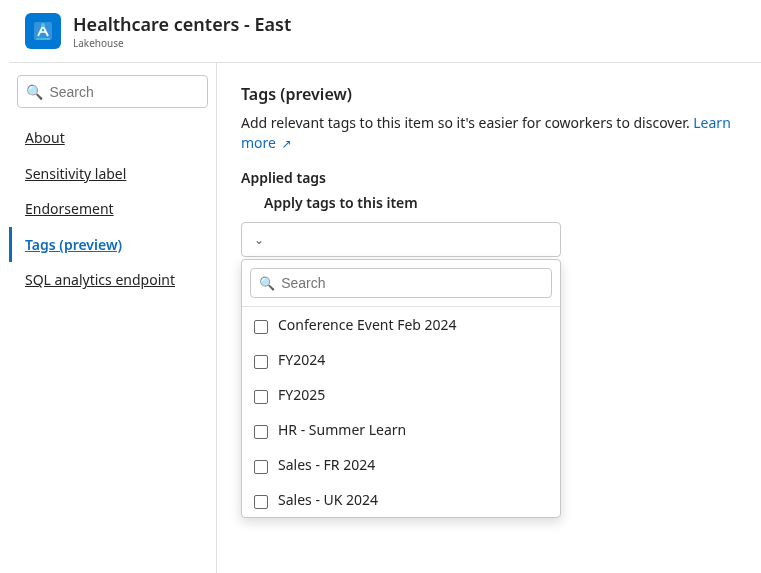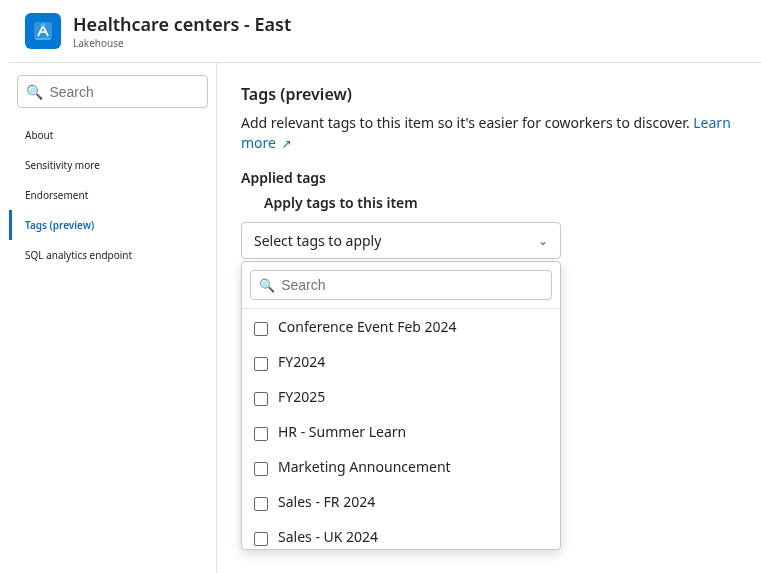--- a/index.html
+++ b/index.html
@@ -87,22 +87,23 @@
     }
     .search-icon-small {
       color: #616161;
       font-size: 14px;
       flex-shrink: 0;
     }
     .nav-item {
       padding: 8px 16px;
       cursor: pointer;
       color: #242424;
-      font-size: 10px;
+      font-size: 14px;
       line-height: 1.4;
+      text-decoration: underline;
     }
     .nav-item.active {
       border-left: 3px solid #0f6cbd;
       padding-left: 13px;
       font-weight: 600;
       color: #0f6cbd;
     }
 
     
     .main {
@@ -255,21 +256,21 @@
   <div class="body">
 
     <div class="sidebar">
       <div class="search-box">
         <span class="search-icon-small">🔍</span>
         <input type="text" placeholder="Search" style="">
       </div>
 
       <div id="nav-items-container">
       <div class="nav-item">About</div>
-          <div class="nav-item">Sensitivity more</div>
+          <div class="nav-item">Sensitivity label</div>
           <div class="nav-item">Endorsement</div>
           <div class="nav-item active">Tags (preview)</div>
           <div class="nav-item">SQL analytics endpoint</div>
         </div>
     </div>
 
     <div class="main">
       <div class="section-title">Tags (preview)</div>
 
       <p class="section-desc">
@@ -277,21 +278,20 @@
         <a href="#" class="learn-more-link">Learn more</a>
         <span class="ext-icon">↗</span>
       </p>
 
       <div class="applied-tags-label">Applied tags</div>
 
       <div class="apply-tags-label">Apply tags to this item</div>
 
       <div class="dropdown-container">
         <div class="dropdown-trigger">
-          <span>Select tags to apply</span>
           <span class="chevron-icon">⌄</span>
         </div>
 
         <div class="dropdown-panel">
           <div class="dropdown-search">
             <div class="dropdown-search-inner">
               <span style="color:#616161;font-size:13px;">🔍</span>
               <input type="text" placeholder="Search" style="">
             </div>
           </div>
@@ -307,24 +307,20 @@
               <div class="dropdown-item">
                 <div class="checkbox"></div>
                 <span>FY2025</span>
               </div>
               <div class="dropdown-item">
                 <div class="checkbox"></div>
                 <span>HR - Summer Learn</span>
               </div>
               <div class="dropdown-item">
                 <div class="checkbox"></div>
-                <span>Marketing Announcement</span>
-              </div>
-              <div class="dropdown-item">
-                <div class="checkbox"></div>
                 <span>Sales - FR 2024</span>
               </div>
               <div class="dropdown-item">
                 <div class="checkbox"></div>
                 <span>Sales - UK 2024</span>
               </div>
             </div>
         </div>
       </div>
     </div>

